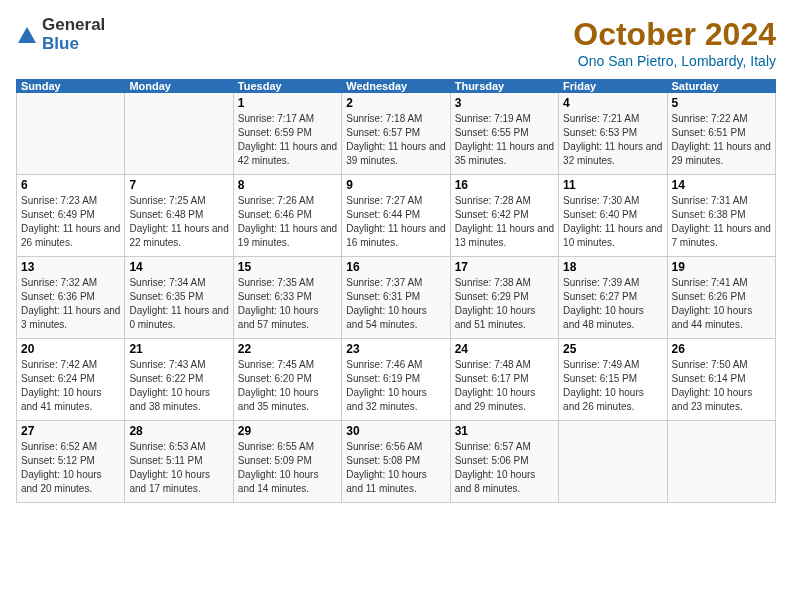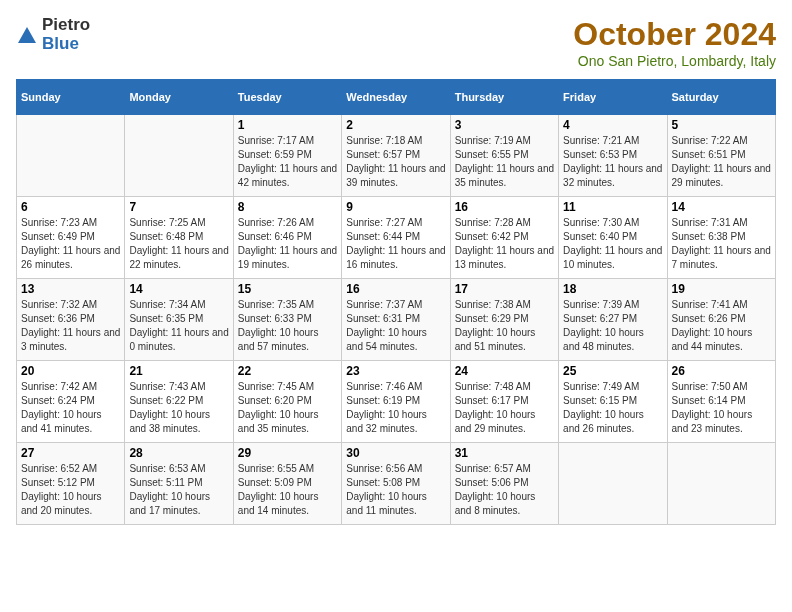--- a/index.html
+++ b/index.html
@@ -28,31 +28,31 @@
     .title-section {
       text-align: right;
     }
     .month-title {
       font-size: 32px;
       font-weight: bold;
       color: #a16207;
     }
     .location {
       font-size: 14px;
-      color: #4d7c0f;
+      color: #0369a1;
     }
     .calendar-table {
       width: 100%;
       border-collapse: collapse;
       font-size: 10.5px;
     }
     .calendar-table thead tr th {
       background-color: #2a6eb5;
       color: #fff;
-      padding: 11px 4px;
+      padding: 0 4px;
       text-align: left;
       font-weight: bold;
       font-size: 11px;
       border: 1px solid #2a6eb5;
     }
     .calendar-table tbody tr td {
       border: 1px solid #ccc;
       padding: 3px 4px;
       vertical-align: top;
       width: 14.28%;
@@ -89,21 +89,21 @@
 
 <div class="page">
   <div class="header">
     <div class="logo">
       <div class="logo-wrapper">
         <svg width="22" height="22" viewBox="0 0 22 22" style="margin-right:4px; margin-top:2px;">
           <polygon points="11,2 20,18 2,18" fill="#2a6eb5"></polygon>
         </svg>
         <div>
           <div style="line-height:1.1;">
-            <span style="font-size:17px; font-weight:bold; color:#333;">Pietro</span>
+            <span style="font-size:17px; font-weight:bold; color:#333;">General</span>
           </div>
           <div style="line-height:1.1;">
             <span style="font-size:17px; font-weight:bold; color:#2a6eb5;margin-top:9px;">Blue</span>
           </div>
         </div>
       </div>
     </div>
     <div class="title-section">
       <div class="month-title">October 2024</div>
       <div class="location">Ono San Pietro, Lombardy, Italy</div>

